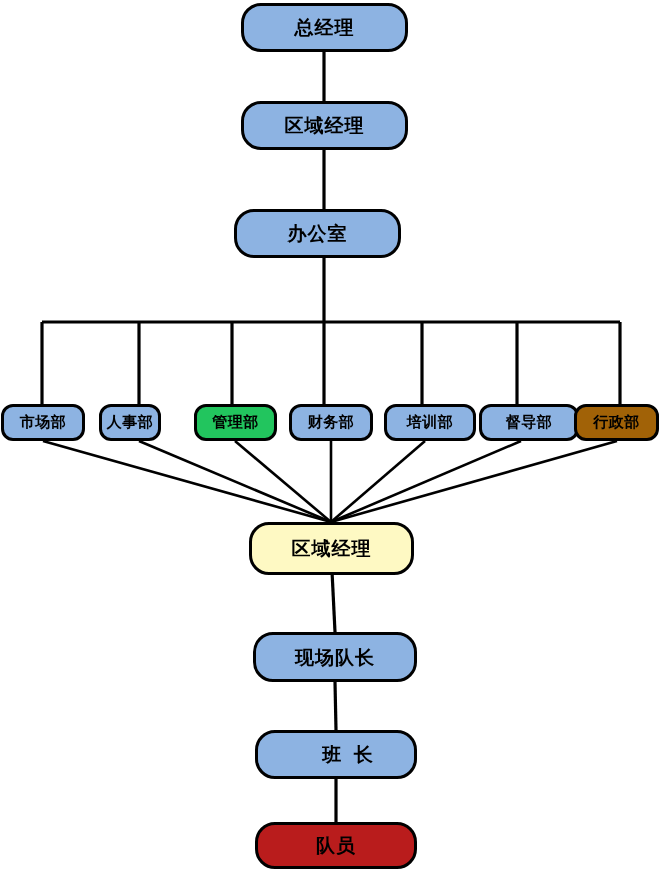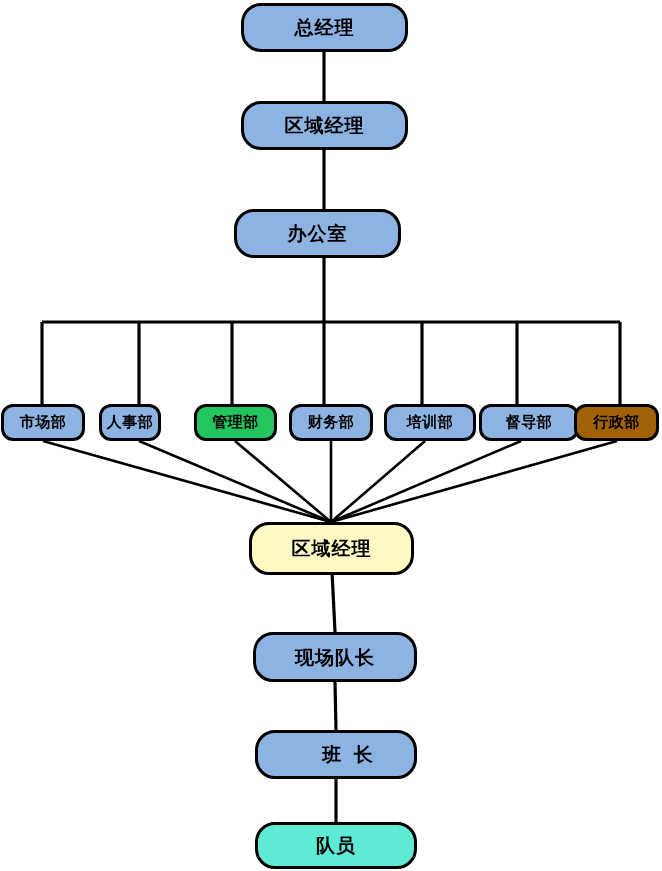--- a/index.html
+++ b/index.html
@@ -120,18 +120,18 @@
       </div>
       <div class="node lvl-main" style="left: 249px; top: 522px; width: 165px; height: 53px; background: #fef9c3; border-color: rgb(0, 0, 0);">
         <span class="node-label">区域经理</span>
       </div>
       <div class="node lvl-main" style="left: 253px; top: 632px; width: 164px; height: 50px; background: rgb(141, 179, 226); border-color: rgb(0, 0, 0);">
         <span class="node-label">现场队长</span>
       </div>
       <div class="node lvl-main" style="left: 255px; top: 730px; width: 162px; height: 49px; background: rgb(141, 179, 226); border-color: rgb(0, 0, 0); padding-left: 24px;">
         <span class="node-label">班  长</span>
       </div>
-      <div class="node lvl-main" style="left: 255px; top: 822px; width: 162px; height: 47px; background: #5eead4; border-color: rgb(0, 0, 0);">
+      <div class="node lvl-main" style="left: 255px; top: 822px; width: 162px; height: 47px; background: #b91c1c; border-color: rgb(0, 0, 0);">
         <span class="node-label">队员</span>
       </div>
     </div>
 
 </div>
 
 </body></html>

